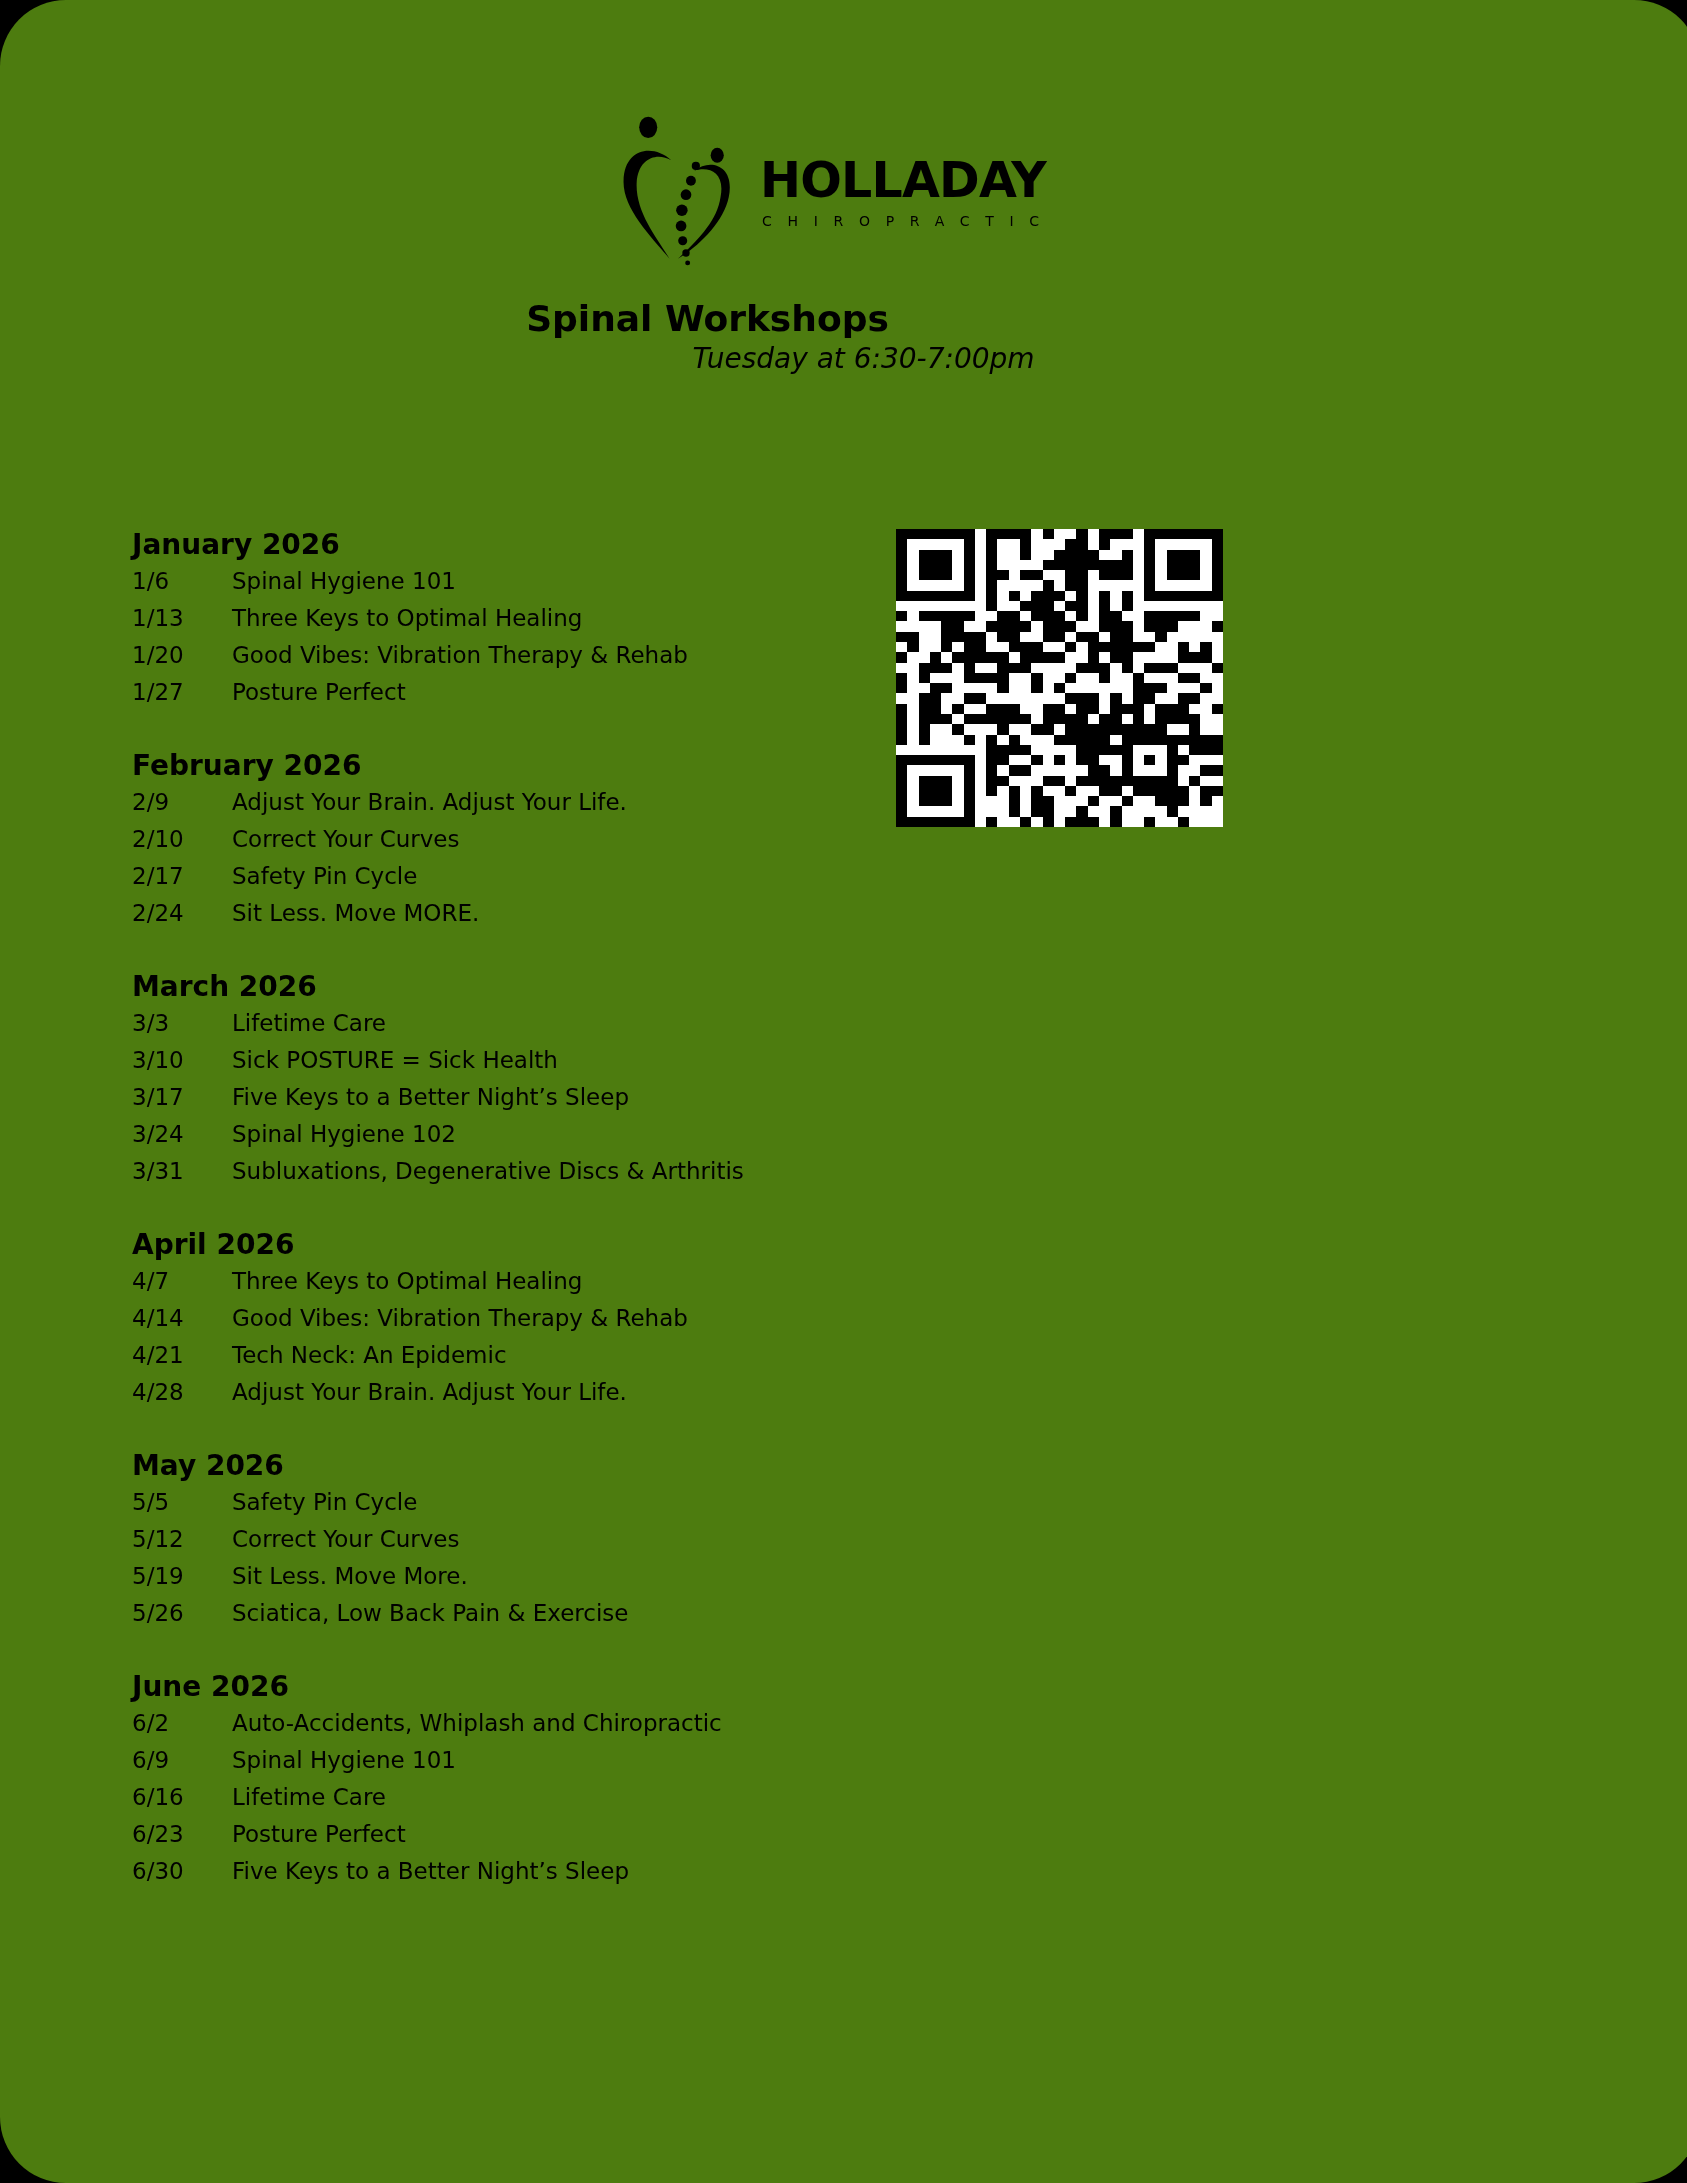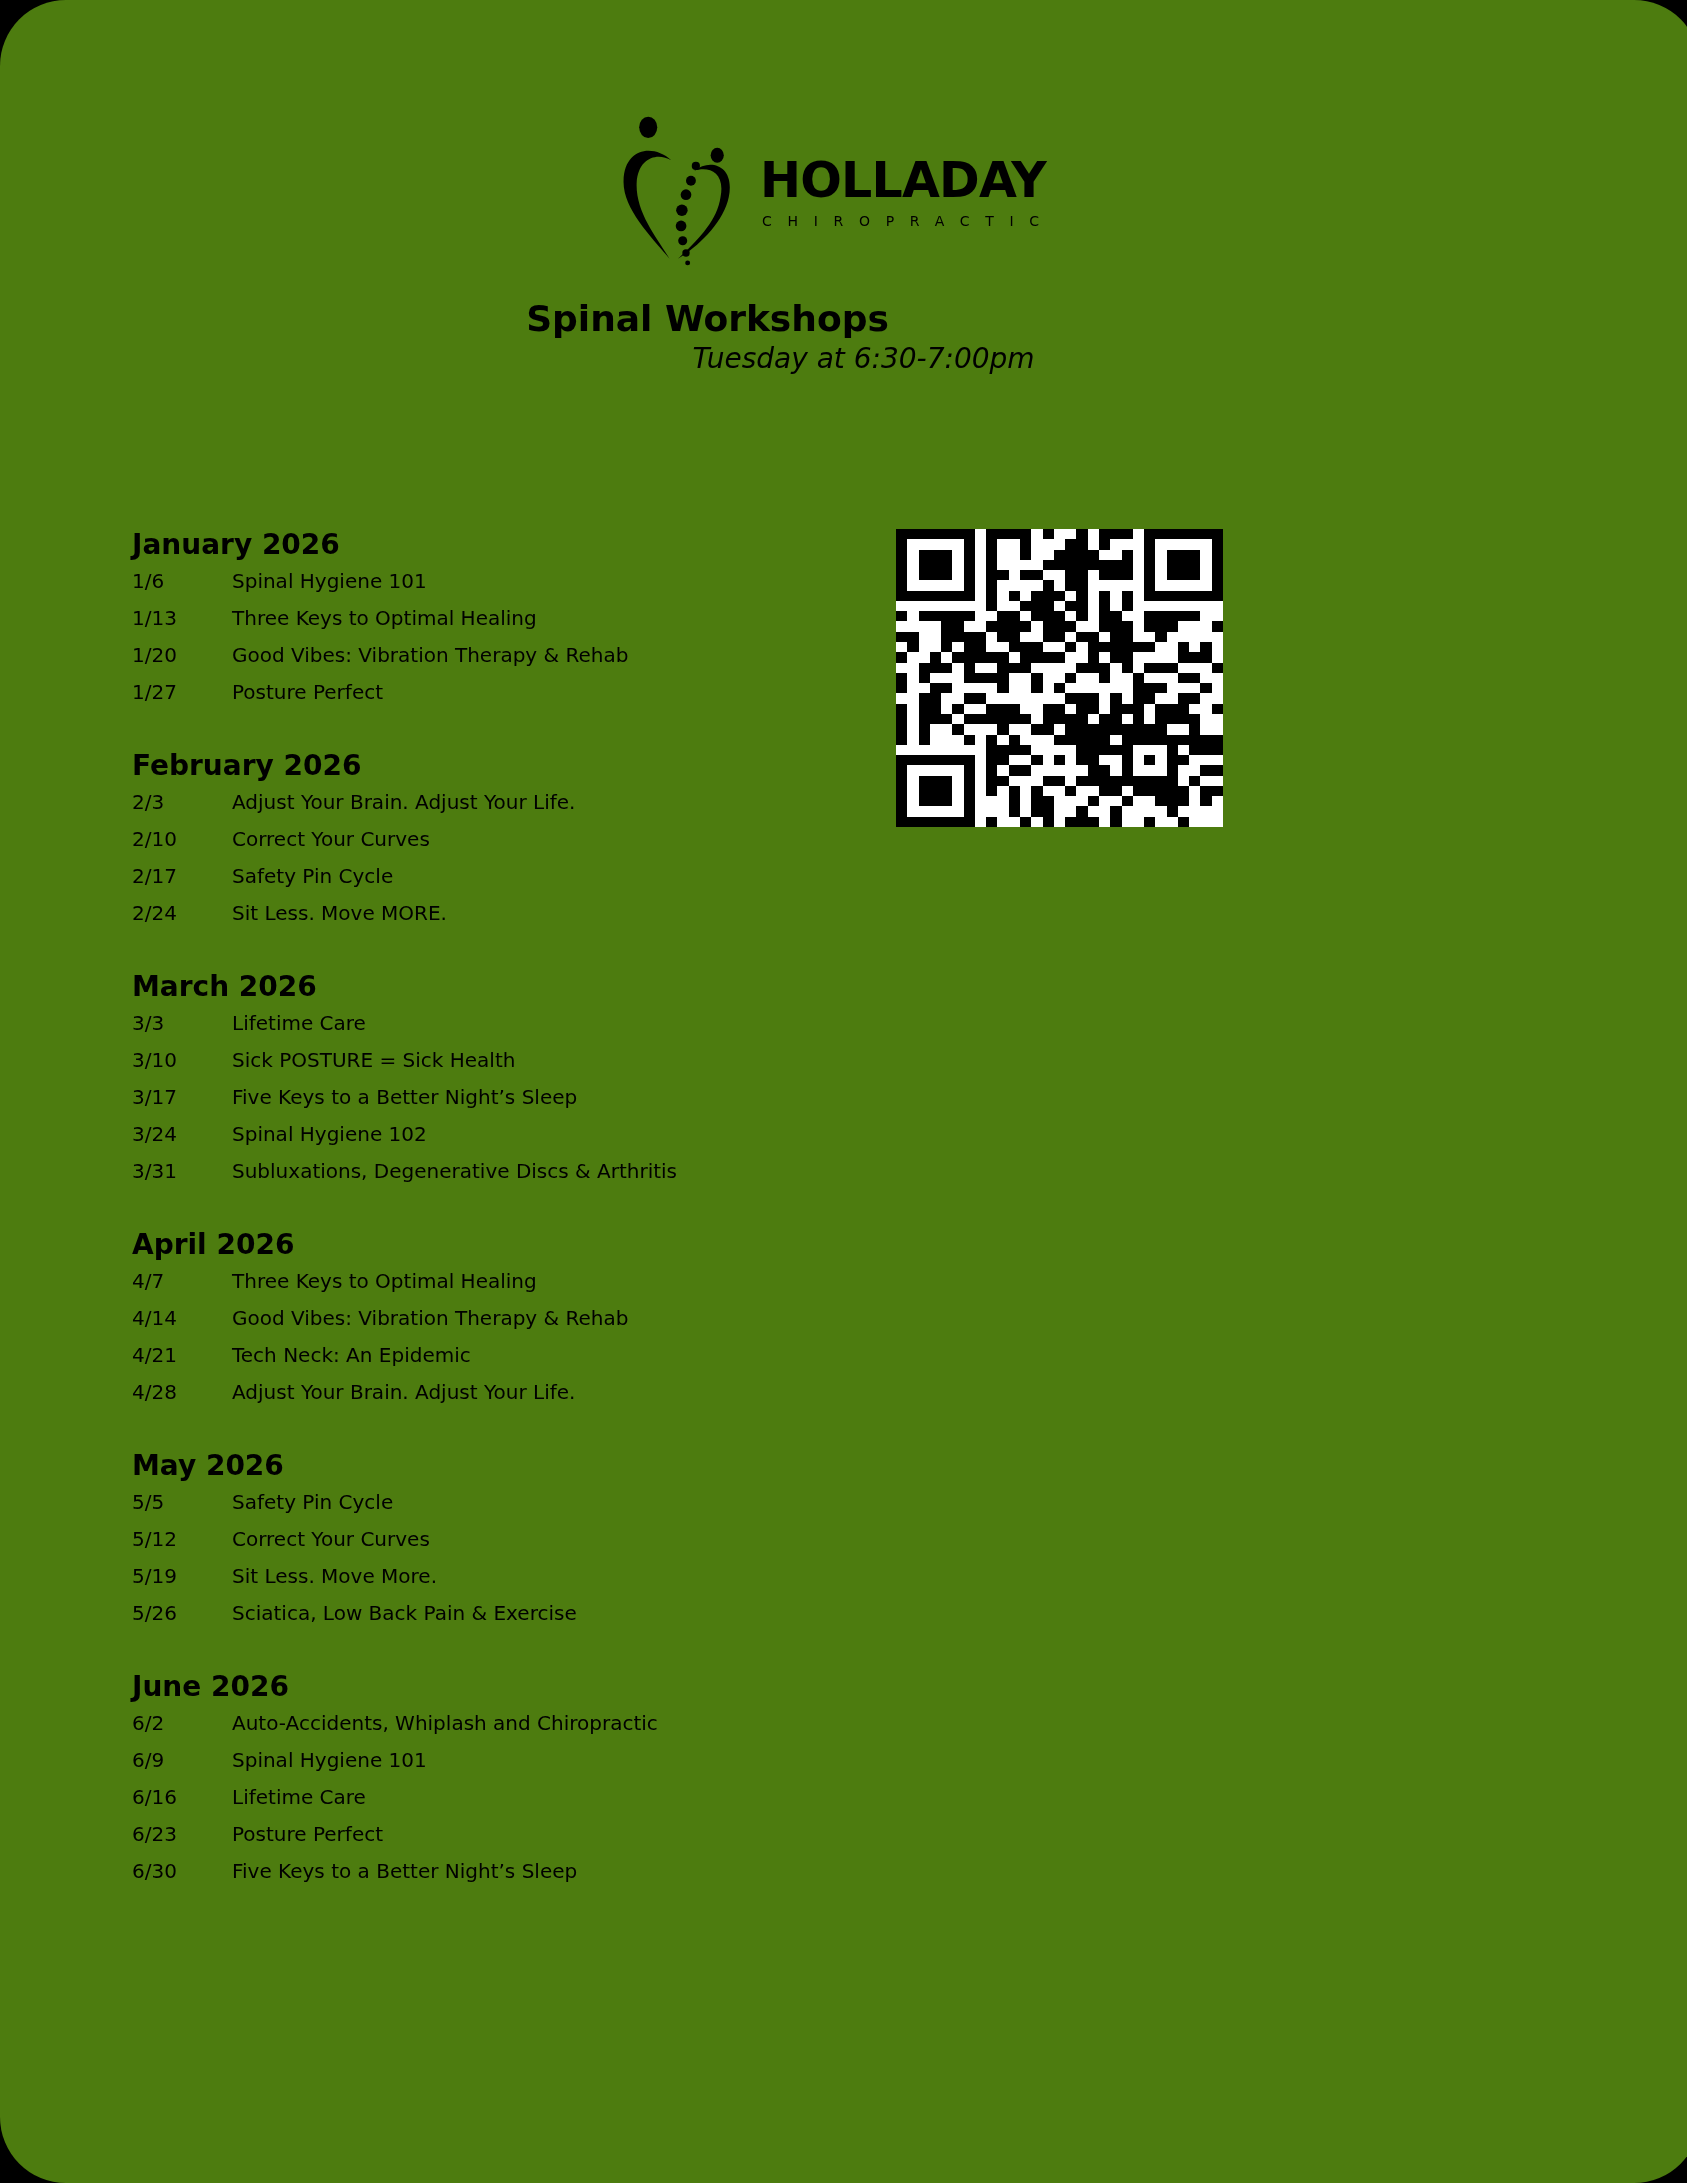--- a/index.html
+++ b/index.html
@@ -10,21 +10,21 @@
     font-family: "DejaVu Sans", sans-serif; color: #000; padding-left: 13px;
   }
   .logo { position: absolute; left: 620px; top: 115px; width: 428px; height: 152px; }
   .logo-word { position: absolute; left: 140px; top: 41px; font-family: "DejaVu Sans", sans-serif; font-weight: bold; font-size: 49px; letter-spacing: -0.8px; line-height: 1; }
   .logo-sub { position: absolute; left: 142px; top: 99px; font-family: "DejaVu Sans", sans-serif; font-size: 14px; letter-spacing: 15.7px; line-height: 1; }
   .title { position: absolute; left: 0; width: 1415px; top: 297px; text-align: center; font-weight: bold; font-size: 36px; line-height: 1.2; }
   .subtitle { position: absolute; left: 0; width: 1687px; top: 342px; text-align: center; font-style: italic; font-size: 28px; line-height: 1.2; margin-left: 20px; }
   .schedule { position: absolute; left: 99px; top: 526px; width: 741px; }
   .month { margin-bottom: 36px; margin-left: 33px; }
   .month-title { font-weight: bold; font-size: 28px; line-height: 37px; height: 37px; }
-  .row { display: flex; font-size: 20px; line-height: 37px; height: 37px; white-space: nowrap; }
+  .row { display: flex; font-size: 23px; line-height: 37px; height: 37px; white-space: nowrap; }
   .date { width: 100px; flex: none; }
   .topic { flex: none; }
   .qr { position: absolute; left: 896px; top: 529px; width: 327px; height: 298px; }
   .qr svg { width: 100%; height: 100%; display: block; }
 </style>
 </head>
 <body>
 
 <div class="page">
 
@@ -73,21 +73,21 @@
         </div>
       <div class="row">
           <span class="date">1/27</span>
           <span class="topic">Posture Perfect</span>
         </div>
     </div>
 
     <div class="month">
       <div class="month-title">February 2026</div>
       <div class="row">
-          <span class="date">2/3</span>
+          <span class="date">2/9</span>
           <span class="topic">Adjust Your Brain. Adjust Your Life.</span>
         </div>
       <div class="row">
           <span class="date">2/10</span>
           <span class="topic">Correct Your Curves</span>
         </div>
       <div class="row">
           <span class="date">2/17</span>
           <span class="topic">Safety Pin Cycle</span>
         </div>

